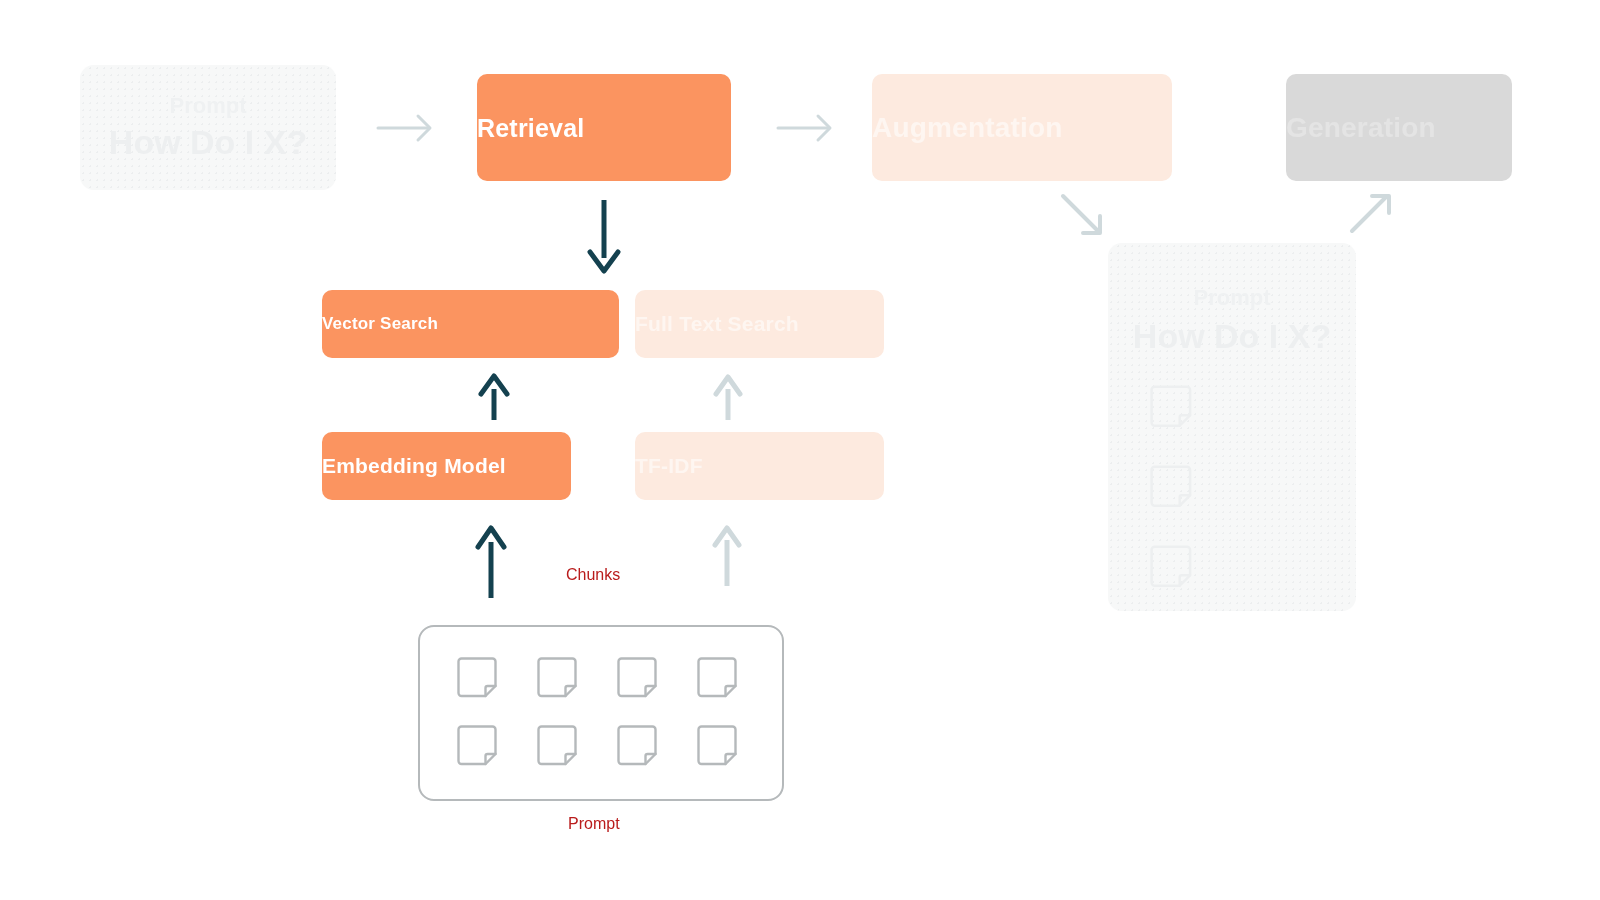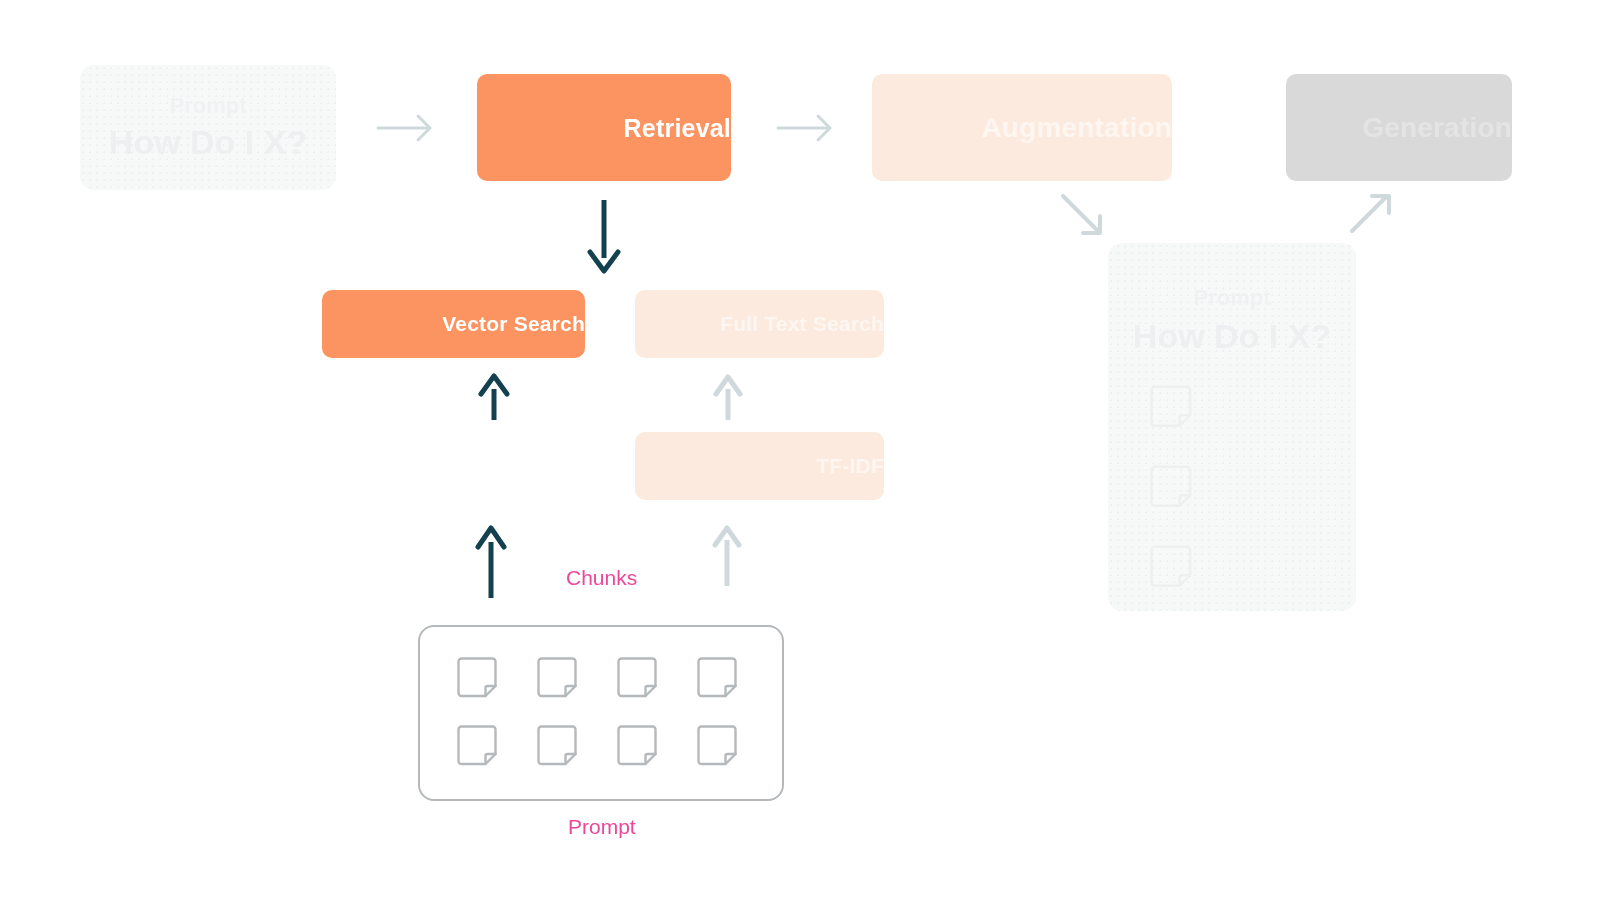--- a/index.html
+++ b/index.html
@@ -18,21 +18,21 @@
     width: 1600px;
     height: 900px;
     background: #FFFFFF;
   }
 
   
   .node {
     position: absolute;
     display: flex;
     align-items: center;
-    justify-content: flex-end;
+    justify-content: flex-start;
     border-radius: 10px;
     font-weight: bold;
     letter-spacing: 0.2px;
     text-align: center;
     line-height: 1.2;
     white-space: nowrap;
   }
 
   .node.active {
     background: #FB9460;
@@ -134,22 +134,22 @@
     grid-template-rows: repeat(2, 58px);
     column-gap: 20px;
     row-gap: 10px;
     justify-items: center;
     align-items: center;
   }
 
   
   .diagram-label {
     position: absolute;
-    color: #ec4899;
-    font-size: 21px;
+    color: #b91c1c;
+    font-size: 16px;
     white-space: nowrap;
   }
 
   #label-chunks { left: 566px; top: 566px; }
   #label-corpus { left: 568px; top: 815px; }
 
   
   #arrow-layer {
     position: absolute;
     left: 0;
@@ -222,28 +222,31 @@
   </div>
 
   <div class="node faded-orange" style="left:872px; top:74px; width:300px; height:107px; font-size:28px;">
     <span>Augmentation</span>
   </div>
 
   <div class="node faded-grey" style="left:1286px; top:74px; width:226px; height:107px; font-size:28px;">
     <span>Generation</span>
   </div>
 
-  <div class="node active" style="left:322px; top:290px; width:263px; height:68px; font-size:21px;">
+  <div class="node active" style="left:322px; top:290px; width:297px; height:68px; font-size:17px;">
     <span>Vector Search</span>
   </div>
 
   <div class="node faded-orange" style="left:635px; top:290px; width:249px; height:68px; font-size:21px;">
     <span>Full Text Search</span>
   </div>
 
+  <div class="node active" style="left:322px; top:432px; width:249px; height:68px; font-size:21px;">
+    <span>Embedding Model</span>
+  </div>
 
   <div class="node faded-orange" style="left:635px; top:432px; width:249px; height:68px; font-size:21px;">
     <span>TF-IDF</span>
   </div>
 
   <span id="label-chunks" class="diagram-label">Chunks</span>
 
   <span id="label-corpus" class="diagram-label">Prompt</span>
 
   <div id="corpus-box">

